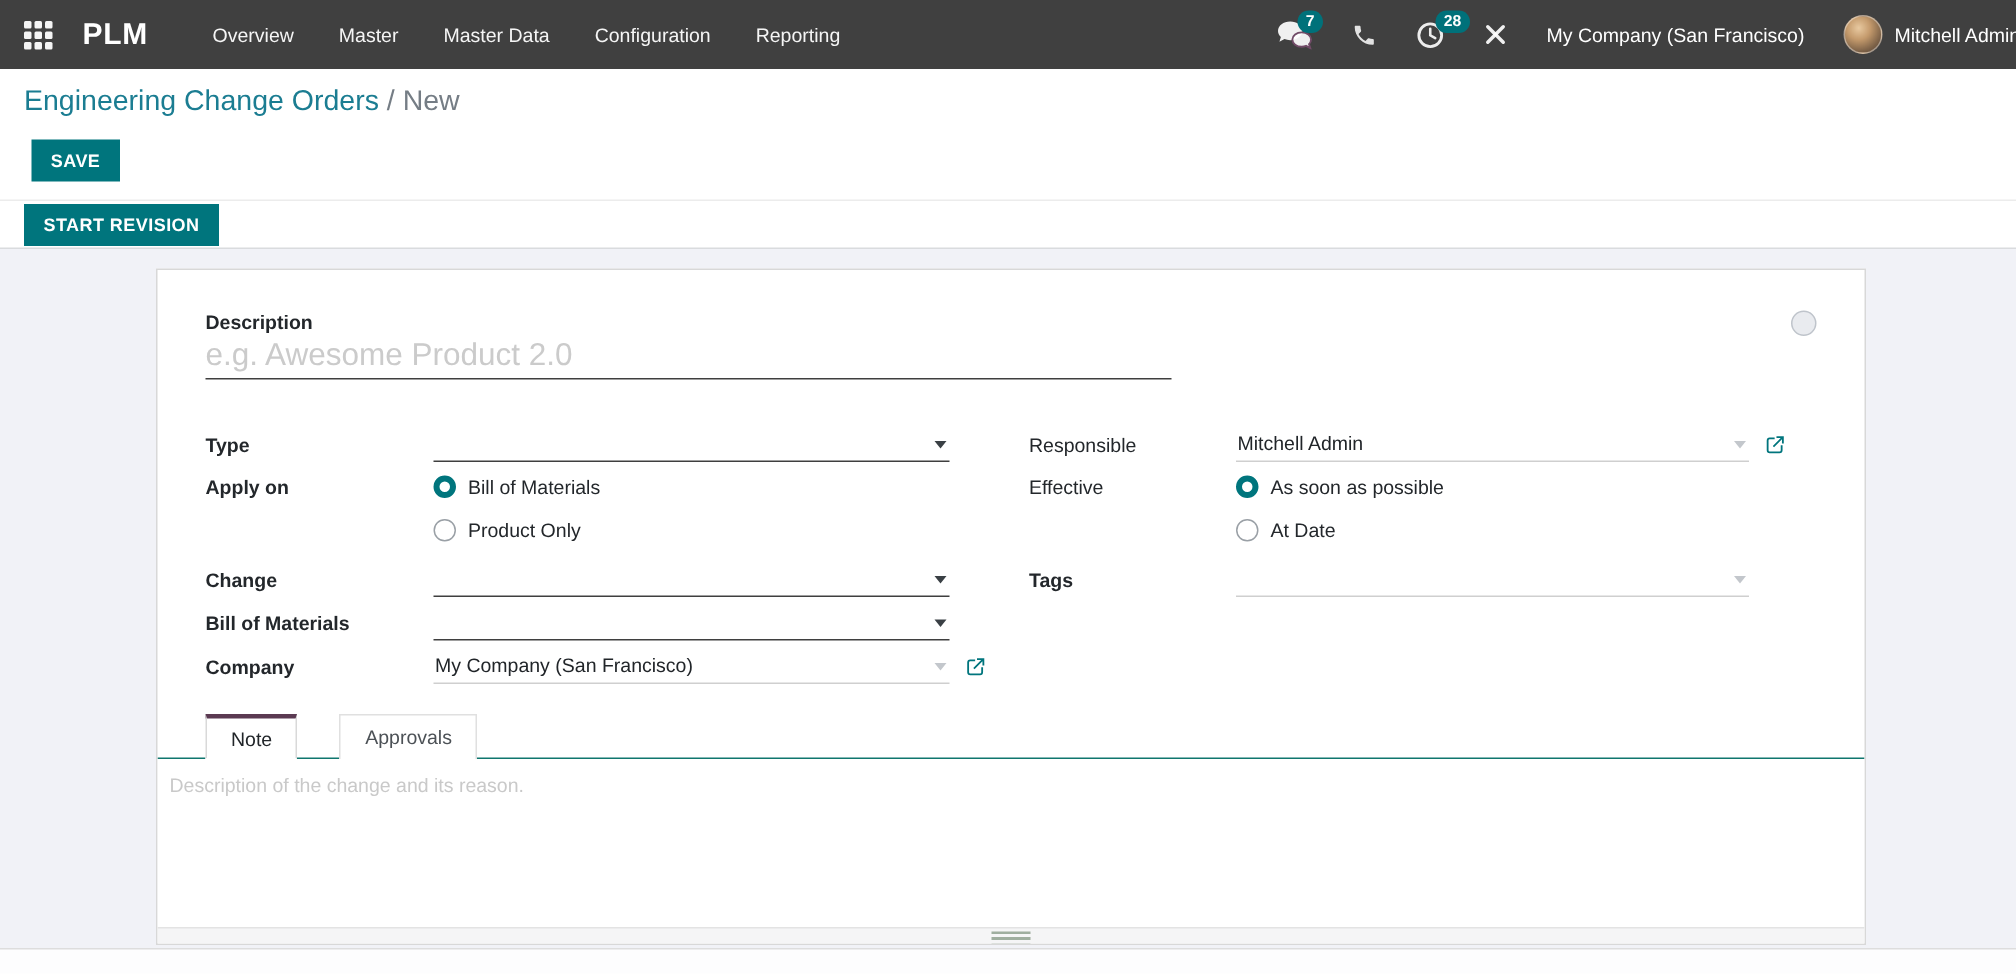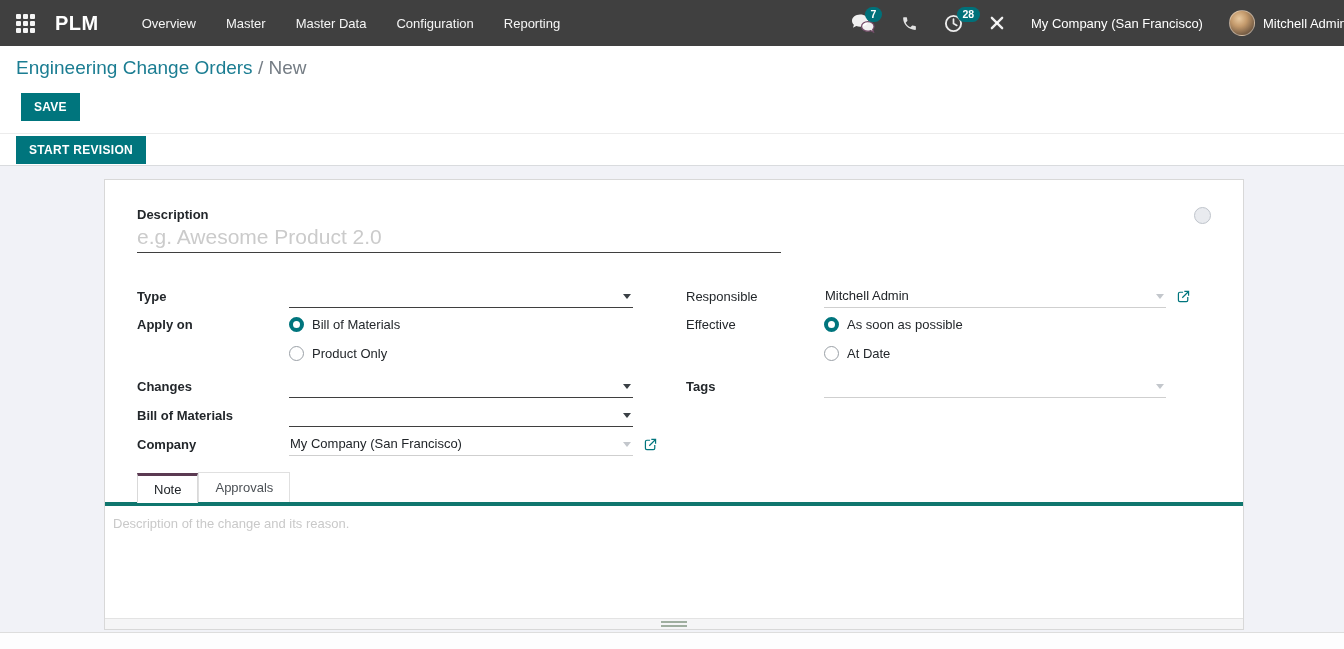--- a/index.html
+++ b/index.html
@@ -63,24 +63,24 @@
   .caret.light { border-top-color:#c3c7cc; }
   .ext-link { margin-left:11px; display:flex; align-items:center; cursor:pointer; flex:none; }
 
   .radio-row { display:flex; align-items:center; height:29px; gap:8px; cursor:pointer; }
   .radio { width:15px; height:15px; border-radius:50%; flex:none; background:#fff; }
   .radio.on { border:4.5px solid #00757D; }
   .radio.off { border:1px solid #9aa0a6; }
   .radio-label { font-size:13px; color:#23272b; }
 
   
-  .tabs-row { margin:18px -32px 0 -32px; padding-left:32px; border-bottom:4px solid #0f766e; display:flex; height:30px; align-items:flex-end; }
+  .tabs-row { margin:18px -32px 0 -32px; padding-left:32px; border-bottom:1px solid #0f766e; display:flex; height:30px; }
   .tab { height:30px; padding:0 16px; display:flex; align-items:center; font-size:13px; cursor:pointer; background:#fff; }
   .tab.active { border:1px solid #d9d9d9; border-top:3px solid #5b3a52; border-bottom:1px solid #fff; margin-bottom:-1px; color:#212529; }
-  .tab.inactive { border:1px solid #e0e0e0; border-bottom:none; color:#4c5156; }
+  .tab.inactive { border:1px solid #e0e0e0; border-bottom:none; color:#4c5156;margin-left:28px; }
   .note-area { margin:0 -32px; height:112px; position:relative; background:#fff; cursor:text; }
   .note-placeholder { position:absolute; left:8px; top:10px; font-size:13px; color:#c9c9c9; }
   .resize-strip { margin:0 -32px; height:14px; background:#f5f5f6; border-top:1px solid #e3e3e3; border-bottom:1px solid #e3e3e3; display:flex; align-items:center; justify-content:center; cursor:ns-resize; }
   .grip { width:26px; height:8px; background:repeating-linear-gradient(to bottom, #9fae9f 0 2px, transparent 2px 4px); }
 
   .chatter-strip { position:absolute; left:0; top:466px; width:1344px; height:17px; background:#fdfdfe; border-top:1px solid #dddddd; }
 </style>
 </head>
 <body>
 
@@ -189,21 +189,21 @@
             </div>
             <div class="f-row" style="height:29px;">
               <span class="lbl-l"></span>
               <div class="radio-row">
                 <span class="radio off"></span>
                 <span class="radio-label">Product Only</span>
               </div>
             </div>
 
             <div class="f-row mt4">
-              <span class="f-label lbl-l">Changes</span>
+              <span class="f-label lbl-l">Change</span>
               <div class="widget w-l uline-dark">
                 <span class="caret"></span>
               </div>
             </div>
 
             <div class="f-row mt1">
               <span class="f-label lbl-l">Bill of Materials</span>
               <div class="widget w-l uline-dark">
                 <span class="caret"></span>
               </div>

